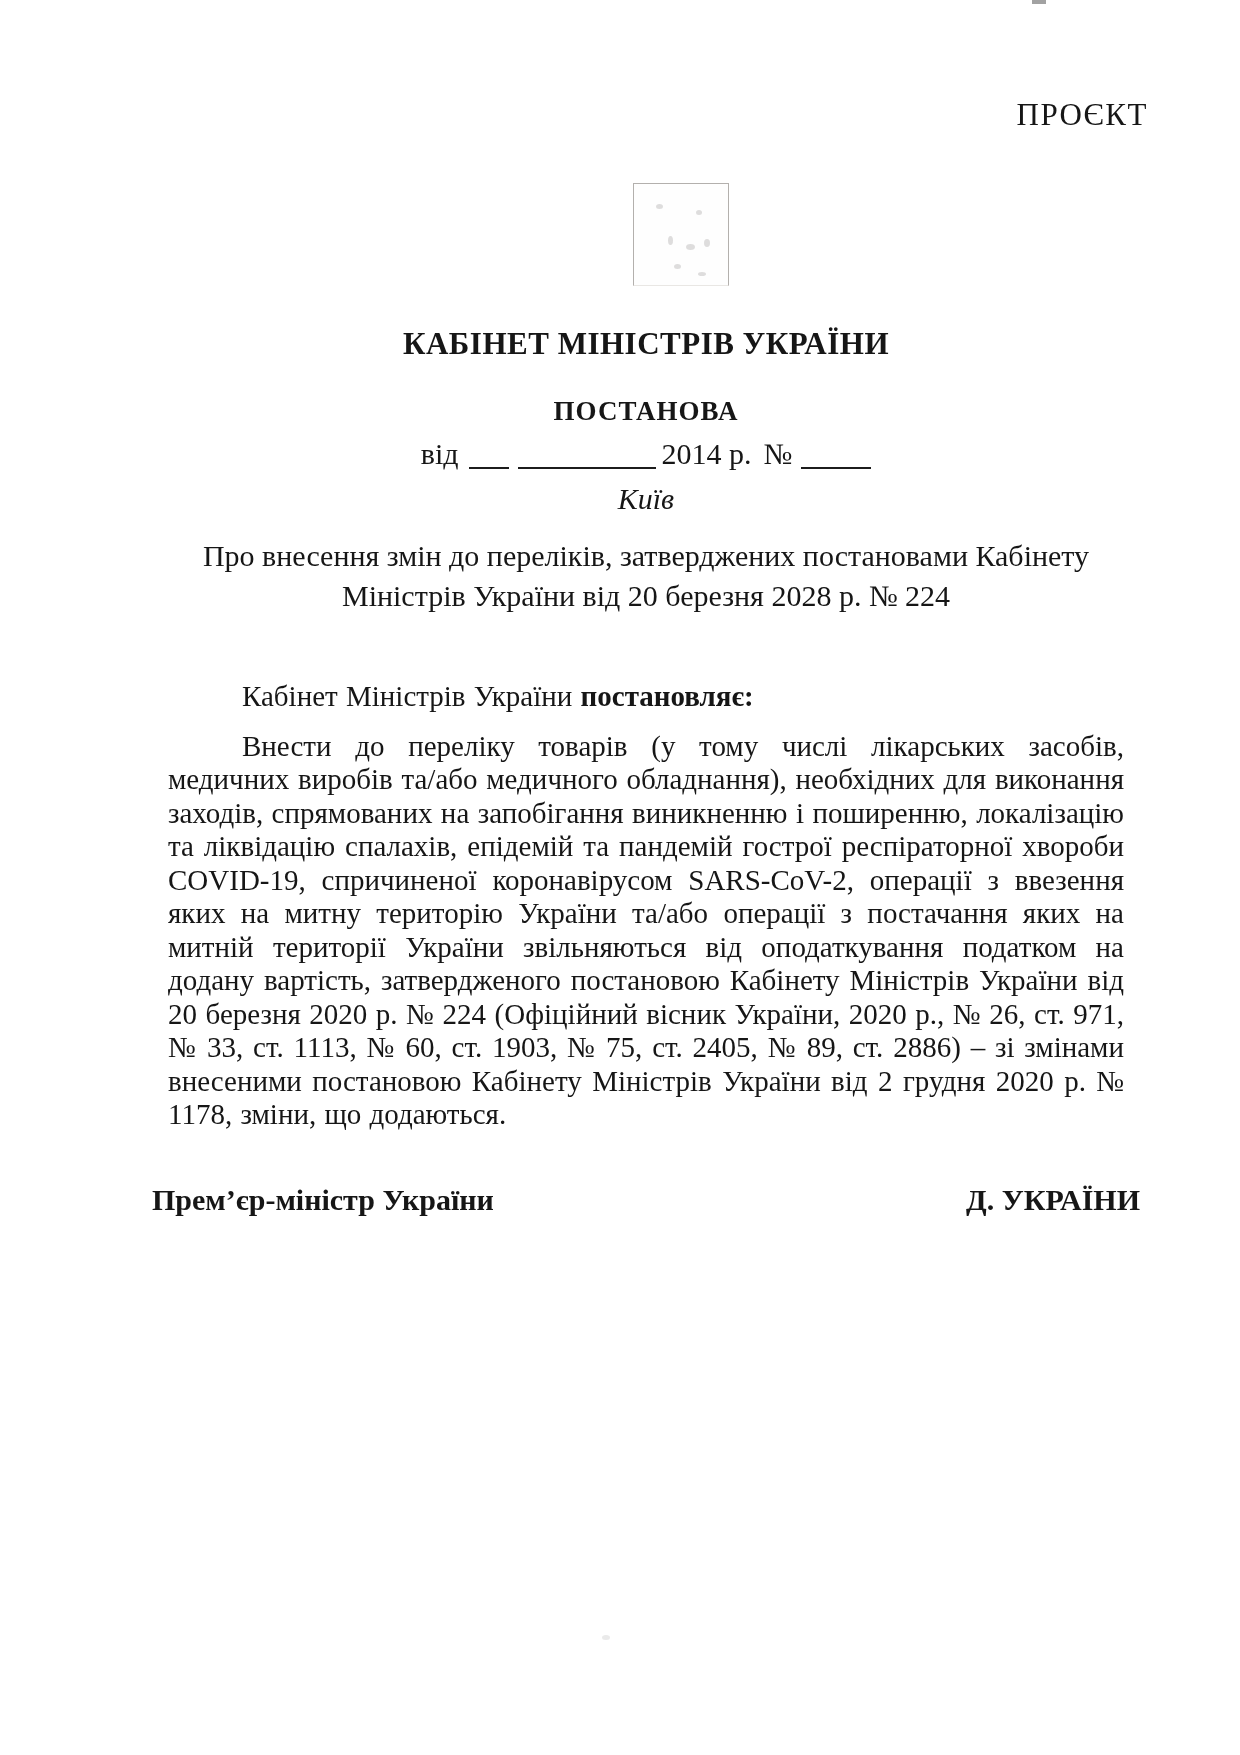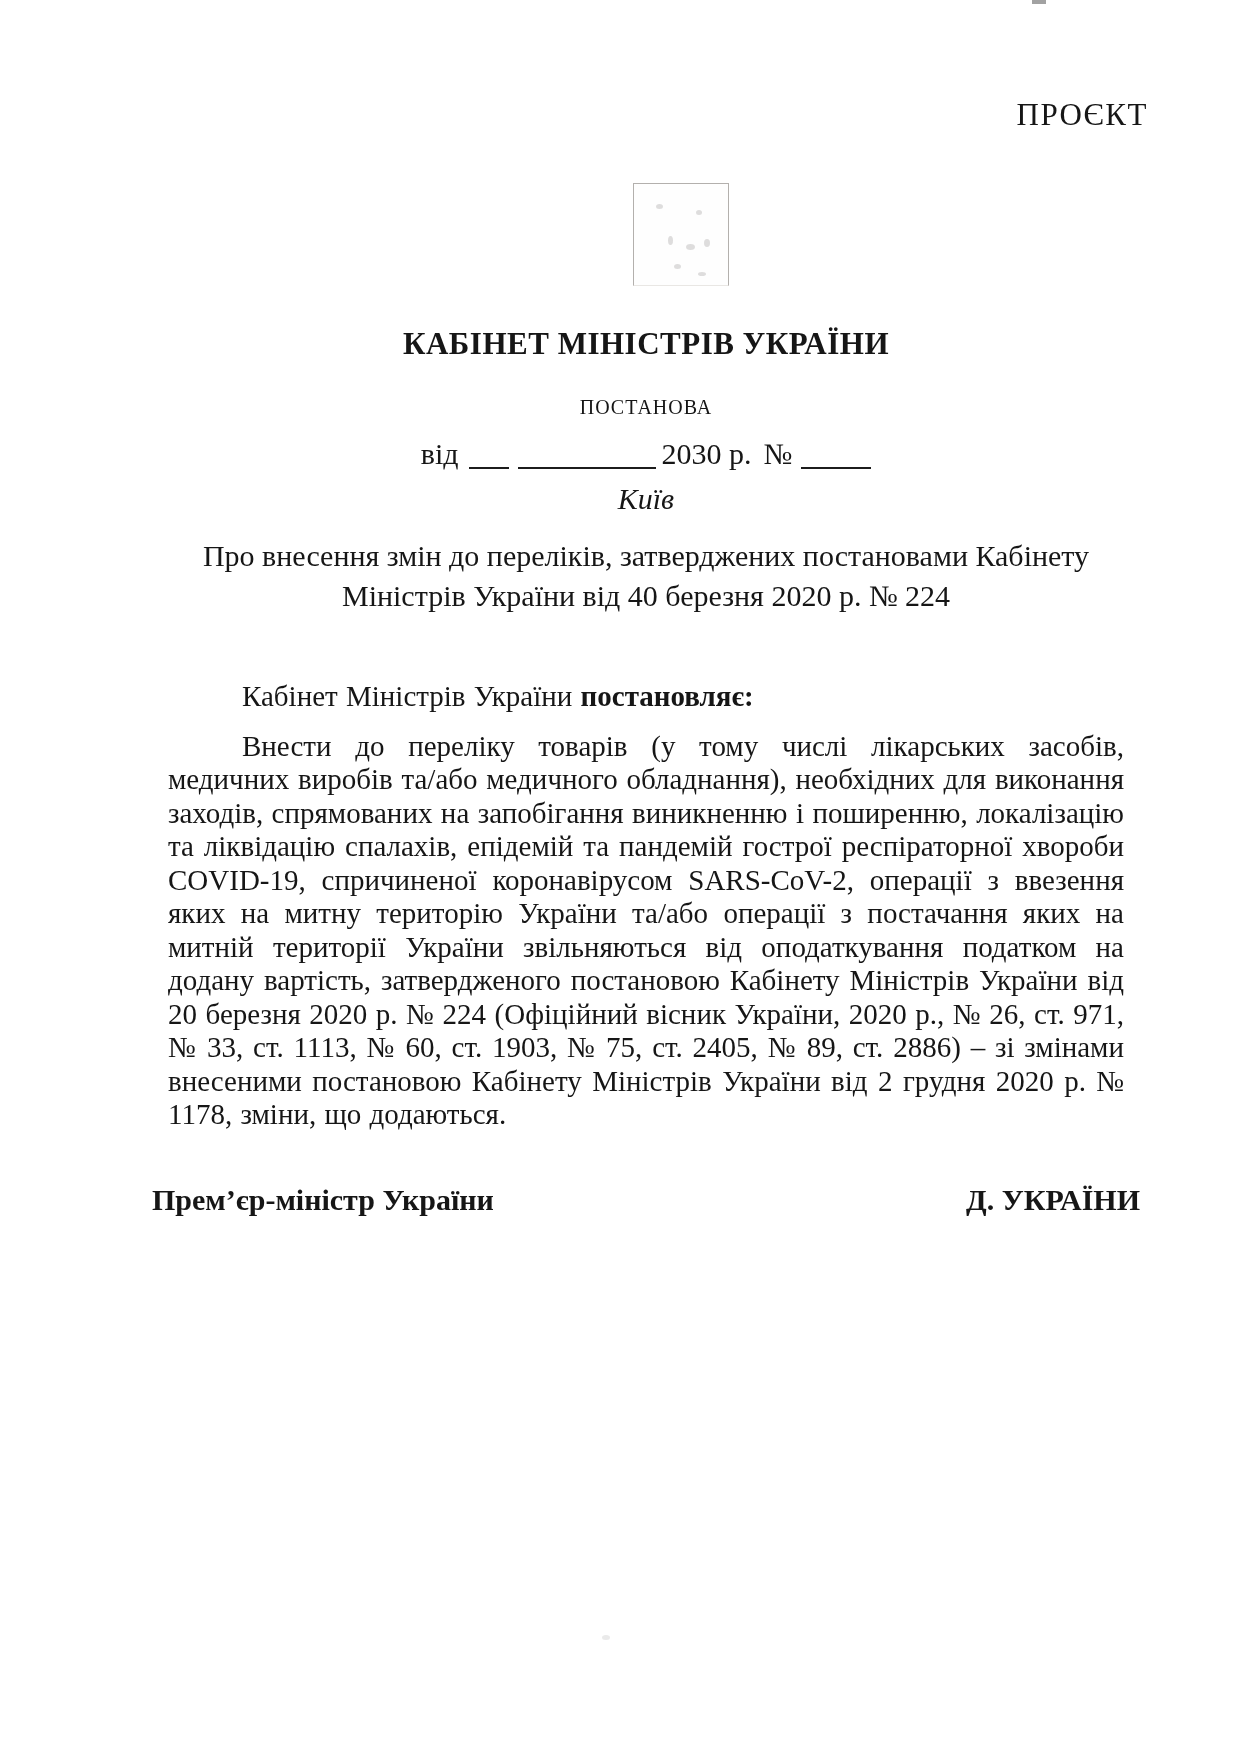--- a/index.html
+++ b/index.html
@@ -31,21 +31,21 @@
   .sp6{left:40px;top:80px;width:7px;height:5px;}
   .sp7{left:64px;top:88px;width:8px;height:4px;}
   
   .content{position:absolute;left:152px;width:988px;top:0;}
   .org{
     position:absolute;left:0;width:100%;top:326px;
     text-align:center;font-weight:bold;font-size:31px;letter-spacing:.5px;
   }
   .doctype{
     position:absolute;left:0;width:100%;top:396px;
-    text-align:center;font-weight:normal;font-size:20px;letter-spacing:1px;
+    text-align:center;font-weight:bold;font-size:27px;letter-spacing:1px;
   }
   .dateline{
     position:absolute;left:0;width:100%;top:437px;
     text-align:center;font-size:30px;white-space:nowrap;
   }
   .dateline .blank{
     display:inline-block;height:1em;
     border-bottom:2px solid #1c1c1c;
     vertical-align:-5px;
   }
@@ -96,28 +96,28 @@
     <span class="speck sp7"></span>
   </div>
 
   <div class="content">
 
     <div class="org">КАБІНЕТ МІНІСТРІВ УКРАЇНИ</div>
 
     <div class="doctype">ПОСТАНОВА</div>
 
     <div class="dateline">
-      <span>від</span><span class="blank b-day"></span><span class="blank b-month"></span><span>2030 р.</span><span class="nosign">№</span><span class="blank b-num"></span>
+      <span>від</span><span class="blank b-day"></span><span class="blank b-month"></span><span>2014 р.</span><span class="nosign">№</span><span class="blank b-num"></span>
     </div>
 
     <div class="city">Київ</div>
 
     <div class="decree-title">
       <div>Про внесення змін до переліків, затверджених постановами Кабінету</div>
-      <div>Міністрів України від 40 березня 2020 р. № 224</div>
+      <div>Міністрів України від 20 березня 2028 р. № 224</div>
     </div>
 
     <div class="body-text">
       <p><span>Кабінет Міністрів України </span><b>постановляє:</b></p>
       <p>Внести до переліку товарів (у тому числі лікарських засобів, медичних виробів та/або медичного обладнання), необхідних для виконання заходів, спрямованих на запобігання виникненню і поширенню, локалізацію та ліквідацію спалахів, епідемій та пандемій гострої респіраторної хвороби COVID-19, спричиненої коронавірусом SARS-CoV-2, операції з ввезення яких на митну територію України та/або операції з постачання яких на митній території України звільняються від оподаткування податком на додану вартість, затвердженого постановою Кабінету Міністрів України від 20 березня 2020 р. № 224 (Офіційний вісник України, 2020 р., № 26, ст. 971, № 33, ст. 1113, № 60, ст. 1903, № 75, ст. 2405, № 89, ст. 2886) – зі змінами внесеними постановою Кабінету Міністрів України від 2 грудня 2020 р. № 1178, зміни, що додаються.</p>
     </div>
 
     <div class="signature">
       <span>Прем’єр-міністр України</span>
       <span>Д. УКРАЇНИ</span>

